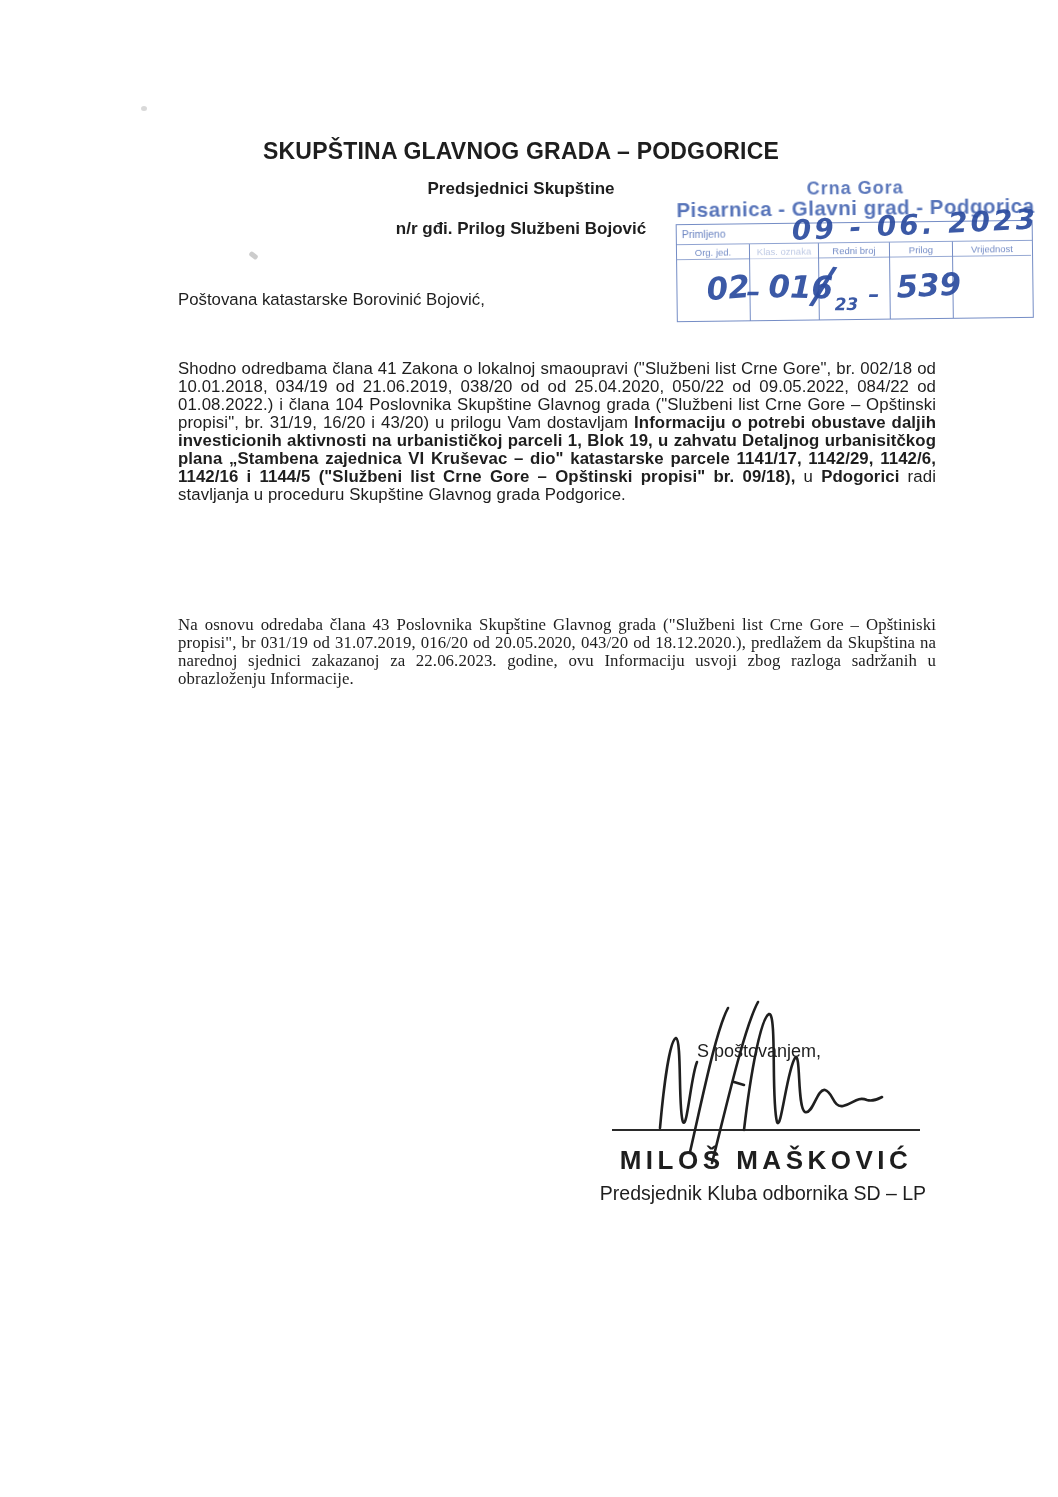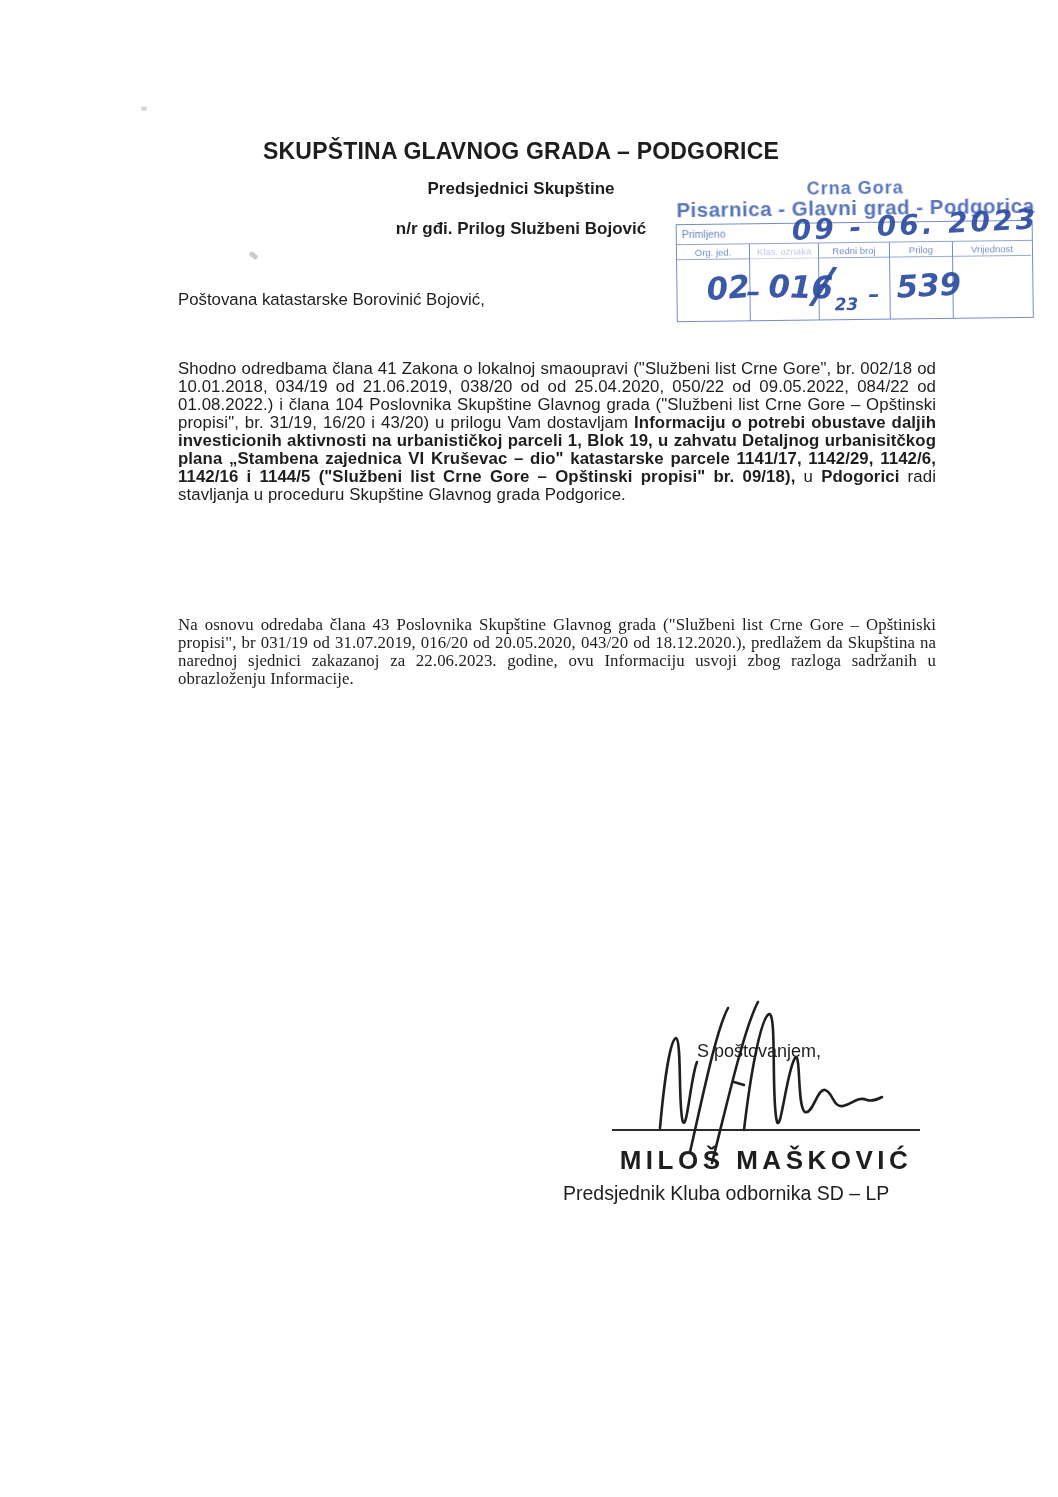--- a/index.html
+++ b/index.html
@@ -37,21 +37,21 @@
   .p2 { top: 616px; font-family: Liberation Serif, serif; }
 
   
   .closing { top: 1041px; left: 697px; font-size: 18px; z-index: 1; }
   .sig-svg { left: 610px; top: 998px; width: 322px; height: 176px; z-index: 2; }
   .sig-line { top: 1129px; left: 612px; width: 308px; height: 2px; background: #2a2a2a; }
   .signer-name {
     top: 1145px; left: 602px; width: 328px; text-align: center;
     font-weight: bold; font-size: 26px; letter-spacing: 4.5px;
   }
-  .signer-title { top: 1182px; left: 563px; width: 400px; font-size: 19.5px; }
+  .signer-title { top: 1182px; left: 563px; width: 400px; text-align: center; font-size: 19.5px; }
 
   
   .speck1 { left: 141px; top: 106px; width: 6px; height: 5px; background: #b9b9b9; border-radius: 50%; opacity: .55; }
   .speck2 { left: 249px; top: 253px; width: 9px; height: 5px; background: #9a9a9a; opacity: .5; transform: rotate(38deg); border-radius: 2px; }
 
   
   .stamp {
     left: 672px; top: 176px; width: 368px; height: 152px;
     color: #4565b2;
     transform: rotate(-0.7deg);

